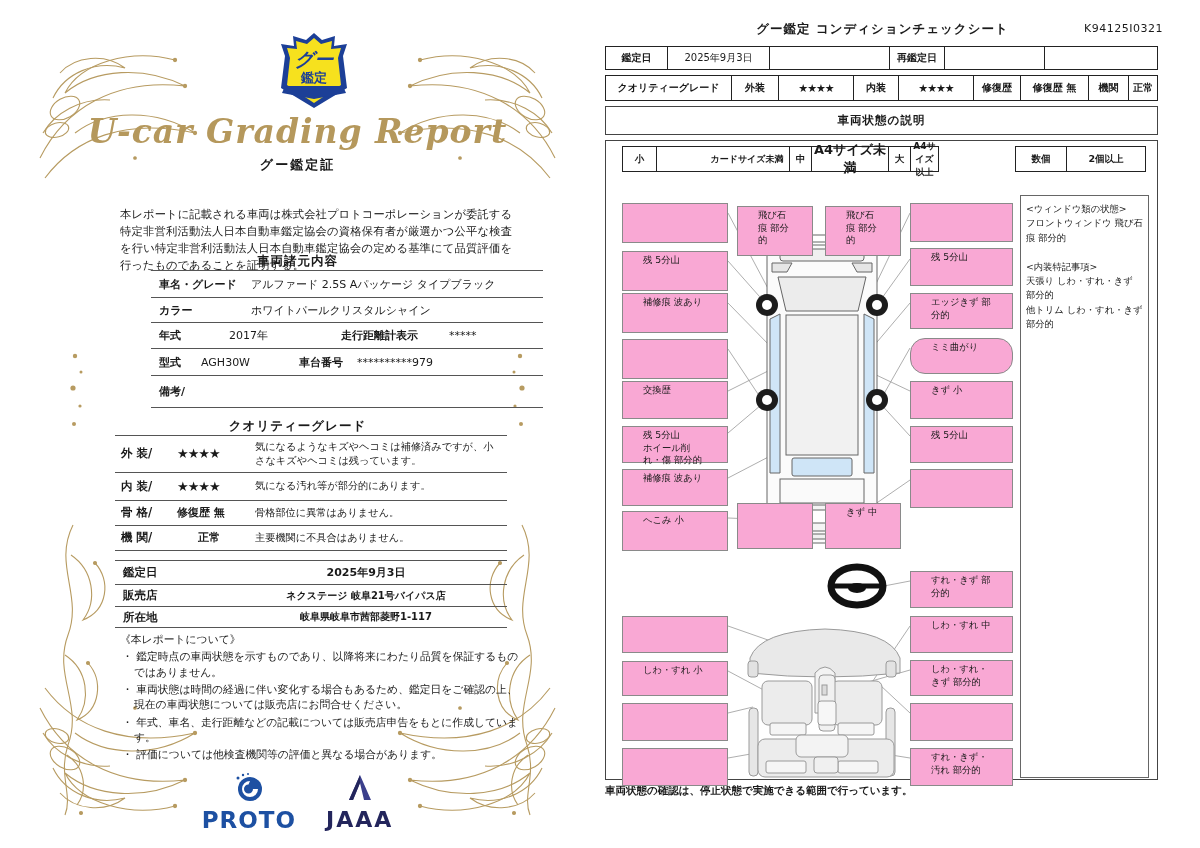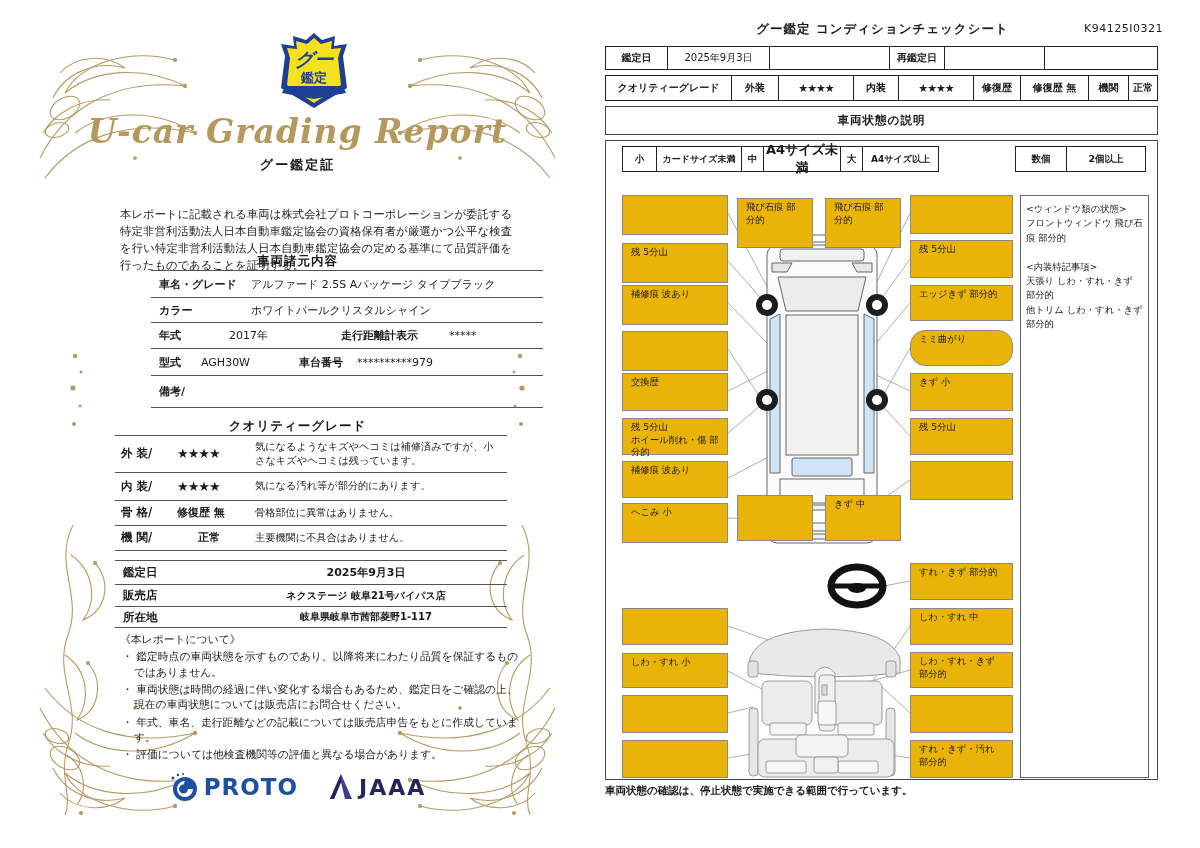--- a/index.html
+++ b/index.html
@@ -20,33 +20,33 @@
   .grow .glab { width:62px; font-weight:bold; font-size:11.5px; padding-left:6px; white-space:nowrap; }
   .grow .gval { width:78px; font-size:13px; font-weight:bold; letter-spacing:-1px; }
   .grow .gval.txt { font-size:11px; letter-spacing:0; }
   .grow .gdesc { flex:1; font-size:10.2px; line-height:1.35; padding-right:4px; }
   .irow { display:flex; align-items:center; border-bottom:1px solid #555; height:24px; }
   .irow .lab { width:110px; font-weight:bold; font-size:11.5px; padding-left:8px; }
   .irow .val { flex:1; text-align:center; font-size:11px; font-weight:bold; }
   #about { left:85px; top:612px; width:404px; font-family:"DejaVu Serif",serif; font-size:10.8px; line-height:1.42; }
   #about .bullet { padding-left:14px; text-indent:-12px; margin-top:2px; }
   #logos { left:0; top:752px; width:525px; display:flex; justify-content:center; align-items:center; gap:30px; }
-  .logo-wrap { display:flex; align-items:center; gap:5px; }
+  .logo-wrap { display:flex; align-items:center; gap:5px;flex-direction:column; }
   .proto-text { font-size:23px; font-weight:bold; color:#1d50a2; letter-spacing:1px; }
   .jaaa-text { font-size:22px; font-weight:bold; color:#23255c; letter-spacing:2px; }
   
   #page-right { position:absolute; left:600px; top:13px; width:565px; height:800px; font-size:10px; }
   #rp-title { left:0; top:8px; width:565px; text-align:center; font-weight:bold; font-size:12.5px; letter-spacing:1px; }
   #rp-code { right:2px; top:9px; font-size:11px; letter-spacing:0.5px; }
   .btable { display:flex; border:1.5px solid #222; background:#fff; }
   .bcell { display:flex; align-items:center; justify-content:center; border-right:1px solid #222; font-size:10px; font-weight:bold; height:100%; text-align:center; }
   .bcell:last-child { border-right:none; }
   .stars { font-size:11px; letter-spacing:-1px; }
   #big-box { left:5px; top:127px; width:553px; height:640px; border:1.5px solid #444; }
-  .abox { position:absolute; border:1px solid #8a8a8a; background:#eab308; font-size:9.3px; line-height:1.35; padding:2px 8px; white-space:pre-line; z-index:2; }
+  .abox { position:absolute; border:1px solid #8a8a8a; background:#f9a8d4; font-size:9.3px; line-height:1.35; padding:2px 20px; white-space:pre-line; z-index:2;margin-top:8px; }
   #notes-panel { left:420px; top:182px; width:129px; height:583px; border:1px solid #666; background:#fff; font-size:9.3px; line-height:1.55; padding:6px 5px; white-space:pre-line; z-index:2; }
   #tire-note { left:20px; top:164px; width:380px; font-size:8.8px; font-weight:bold; line-height:1.35; z-index:2; }
   #rp-footer { left:5px; top:771px; font-size:10.5px; font-weight:bold; }
   #diagram-svg { left:0; top:0; z-index:1; pointer-events:none; }
 </style>
 </head>
 <body>
 
 <div id="page-left">
 
@@ -225,21 +225,21 @@
     <div class="bcell" style="width:40px;">機関</div>
     <div class="bcell" style="flex:1;">正常</div>
   </div>
 
   <div class="abs" style="left:5px;top:93px;width:553px;height:29px;border:1.5px solid #444;display:flex;align-items:center;justify-content:center;font-weight:bold;font-size:11.5px;letter-spacing:1px;">車両状態の説明</div>
 
   <div class="abs" id="big-box"></div>
 
   <div class="abs btable" style="left:22px;top:133px;width:317px;height:26px;z-index:2;border-width:1px;">
     <div class="bcell" style="width:34px;font-size:9.5px;">小</div>
-    <div class="bcell" style="width:85px;font-size:9px;">カードサイズ未満</div>
+    <div class="bcell" style="width:85px;font-size:9px;margin-left:48px;">カードサイズ未満</div>
     <div class="bcell" style="width:22px;font-size:9.5px;">中</div>
     <div class="bcell" style="width:77px;font-size:13px;">A4サイズ未満</div>
     <div class="bcell" style="width:22px;font-size:9.5px;">大</div>
     <div class="bcell" style="flex:1;font-size:9px;">A4サイズ以上</div>
   </div>
   <div class="abs btable" style="left:415px;top:133px;width:131px;height:26px;z-index:2;border-width:1px;">
     <div class="bcell" style="width:51px;font-size:9.5px;">数個</div>
     <div class="bcell" style="flex:1;font-size:9.5px;">2個以上</div>
   </div>
 

